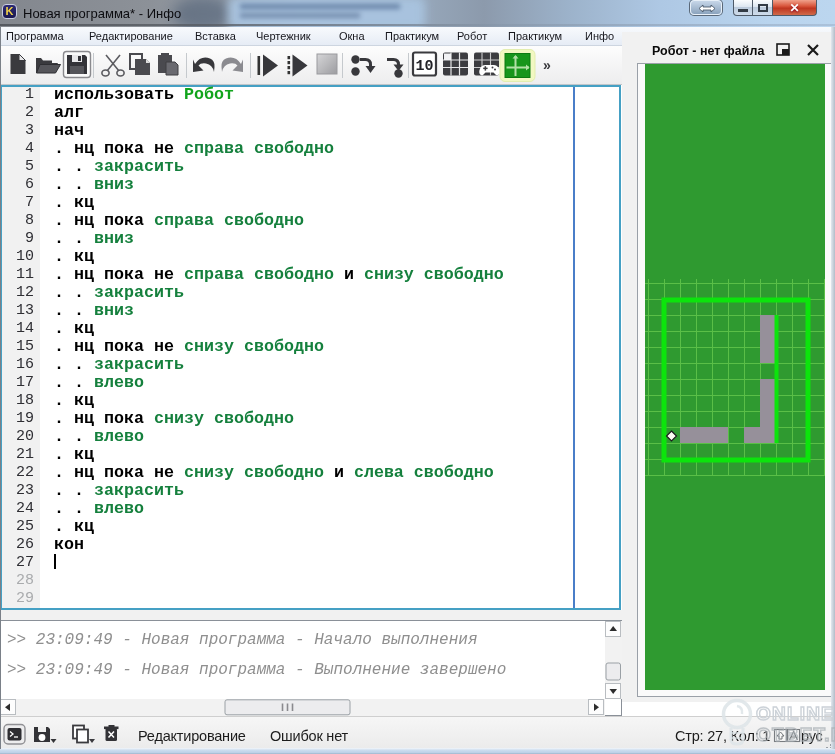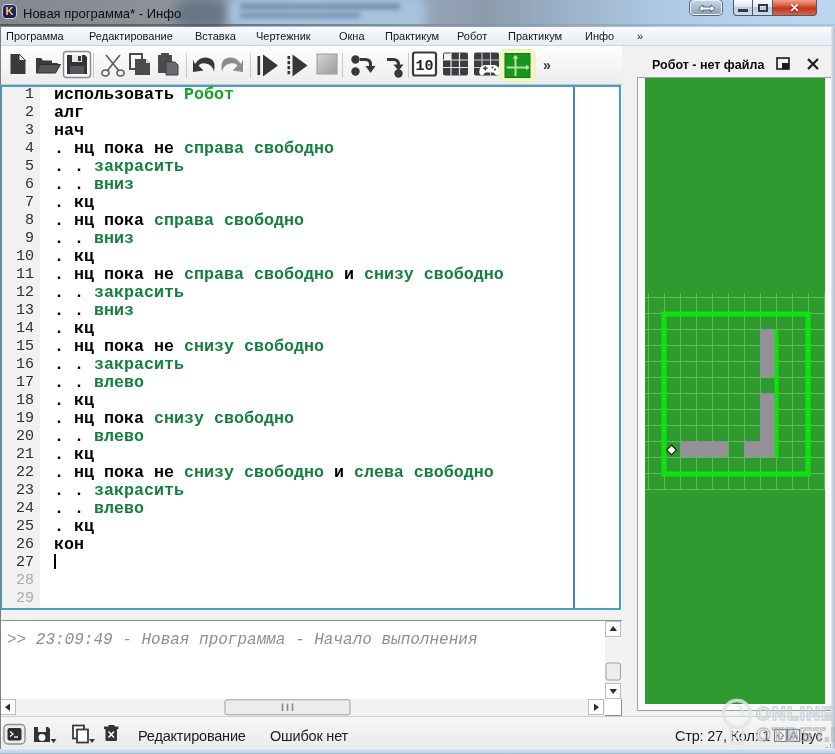--- a/index.html
+++ b/index.html
@@ -20,21 +20,21 @@
 #wb-close{left:772px;width:45px;border-radius:0 0 4px 0;background:linear-gradient(180deg,#f0a18c 0%,#d9573d 40%,#bf3620 55%,#d06a4a 100%)}
 #wb-min div{position:absolute;left:4px;top:9px;width:10px;height:3px;background:#333c46}
 #wb-max div{position:absolute;left:5px;top:4px;width:10px;height:8px;border:2px solid #333c46}
 #wb-close div{position:absolute;left:0;top:1px;width:100%;text-align:center;color:#fff;font-weight:bold;font-size:12px;text-shadow:0 1px 2px #802;font-family:"Liberation Sans",sans-serif}
 
 #menu{left:0;top:27px;width:835px;height:19px;background:linear-gradient(180deg,#f8fafd,#e6ecf5);border-bottom:1px solid #cdd5e0;font-size:11px;color:#16161c}
 #menu span{position:absolute;top:3px}
 
 #tbar{left:0;top:46px;width:622px;height:39px;background:linear-gradient(180deg,#fdfdfd,#ededee);border-bottom:1px solid #c2c6ca}
 
-#dock{left:622px;top:46px;width:210px;height:670px;background:#f1f1f1}
+#dock{left:622px;top:32px;width:210px;height:670px;background:#f1f1f1}
 #dtitle{left:30px;top:12px;font-size:12.5px;font-weight:bold;color:#0a0a0a}
 #dframe{left:15px;top:31px;width:195px;height:634px;background:#fafafa;border:1px solid #9aa0a8}
 
 #editor{left:0;top:85px;width:621px;height:525px;background:#fff;border:2px solid #45a0c4}
 #gutter{left:2px;top:87px;width:38px;height:521px;background:#f1f1f1}
 #gnums{left:0px;top:86.2px;width:34px;text-align:right;font-family:"Liberation Mono",monospace;font-size:15px;line-height:18px;color:#2e2e33;white-space:pre}
 #code{left:54px;top:86.2px;font-family:"Liberation Mono",monospace;font-size:16.66px;font-weight:bold;line-height:18px;color:#000;white-space:pre}
 #code .b{color:#15803d}
 #code .g{color:#11a41c}
 #vline{left:573px;top:87px;width:2px;height:521px;background:#4a7ec8}
@@ -274,20 +274,21 @@
 . . <span class="b">закрасить</span>
 . . <span class="b">влево</span>
 . кц
 кон</div>
 <div class="abs" id="vline"></div>
 <div class="abs" id="cursor"></div>
 
 <div class="abs" id="consgap"></div>
 <div class="abs" id="cons"></div>
 <div class="cline" style="left:7px;top:631px">&gt;&gt; 23:09:49 - Новая программа - Начало выполнения</div>
+<div class="cline" style="left:7px;top:661px">&gt;&gt; 23:09:49 - Новая программа - Выполнение завершено</div>
 
 <svg id="sbv" class="abs" width="17" height="78" style="left:605px;top:621px">
   <rect x="0" y="0" width="17" height="78" fill="#f2f2f2"></rect>
   <rect x="0.5" y="0.5" width="15" height="15" fill="#fdfdfd" stroke="#b9bdc1"></rect>
   <path d="M8.2 5 L12 10 L4.5 10 Z" fill="#2c2c2c"></path>
   <rect x="0.5" y="62.5" width="15" height="15" fill="#fdfdfd" stroke="#b9bdc1"></rect>
   <path d="M8.2 73 L12 68 L4.5 68 Z" fill="#2c2c2c"></path>
   <rect x="1" y="42" width="14.5" height="17" rx="2" fill="#ececee" stroke="#9aa0a5"></rect>
 </svg>
 <svg id="sbh" class="abs" width="605" height="17" style="left:0;top:699px">

